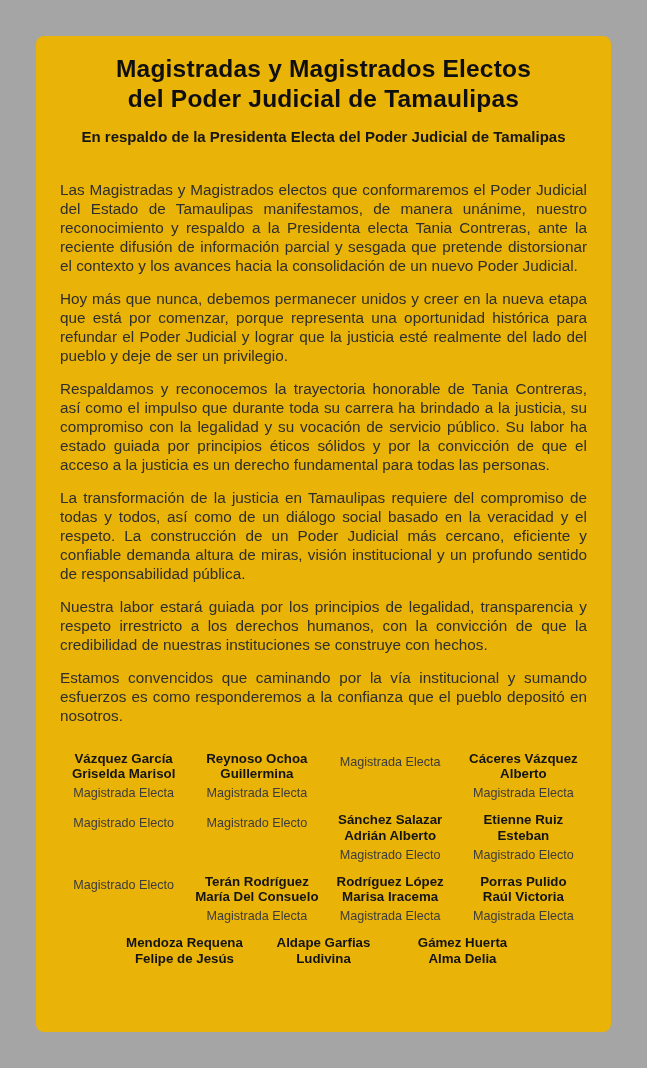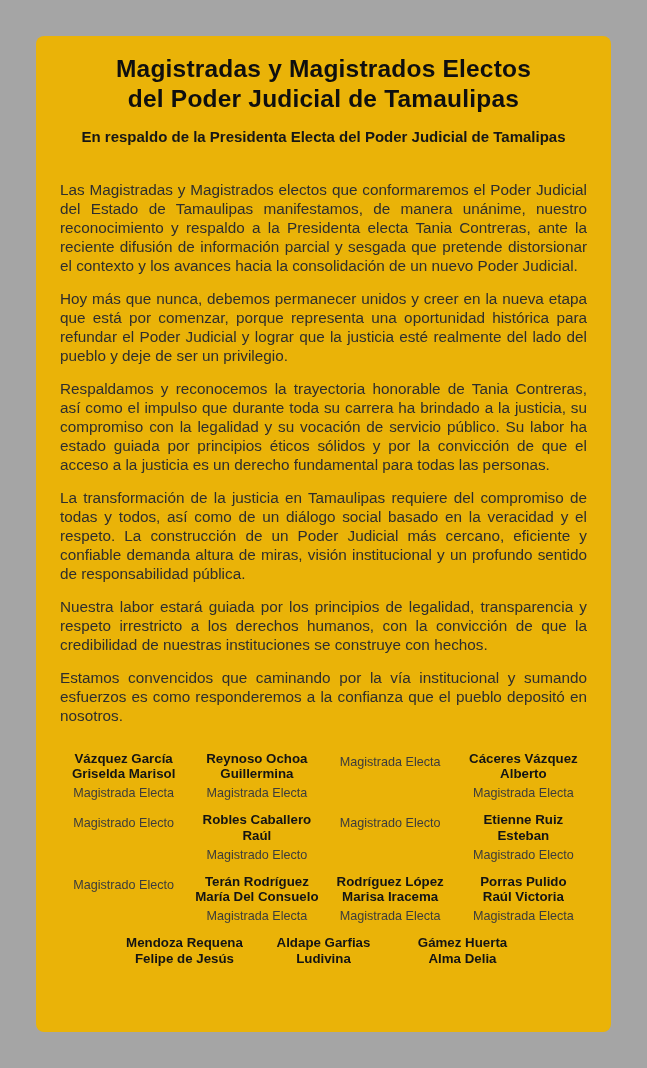--- a/index.html
+++ b/index.html
@@ -123,25 +123,25 @@
 Alberto</div>
         <div class="sig-role">Magistrada Electa</div>
       </div>
     </div>
 
     <div class="sig-row">
       <div class="sig">
         <div class="sig-role">Magistrado Electo</div>
       </div>
       <div class="sig">
-        <div class="sig-name">Robles Caballero
-Raúl</div>
         <div class="sig-role">Magistrado Electo</div>
       </div>
       <div class="sig">
+        <div class="sig-name">Sánchez Salazar
+Adrián Alberto</div>
         <div class="sig-role">Magistrado Electo</div>
       </div>
       <div class="sig">
         <div class="sig-name">Etienne Ruiz
 Esteban</div>
         <div class="sig-role">Magistrado Electo</div>
       </div>
     </div>
 
     <div class="sig-row">

